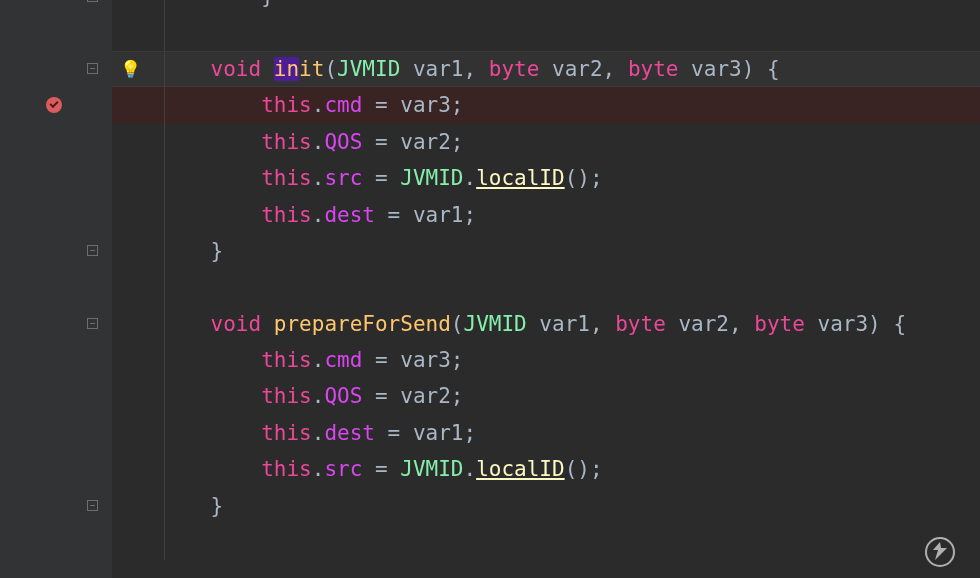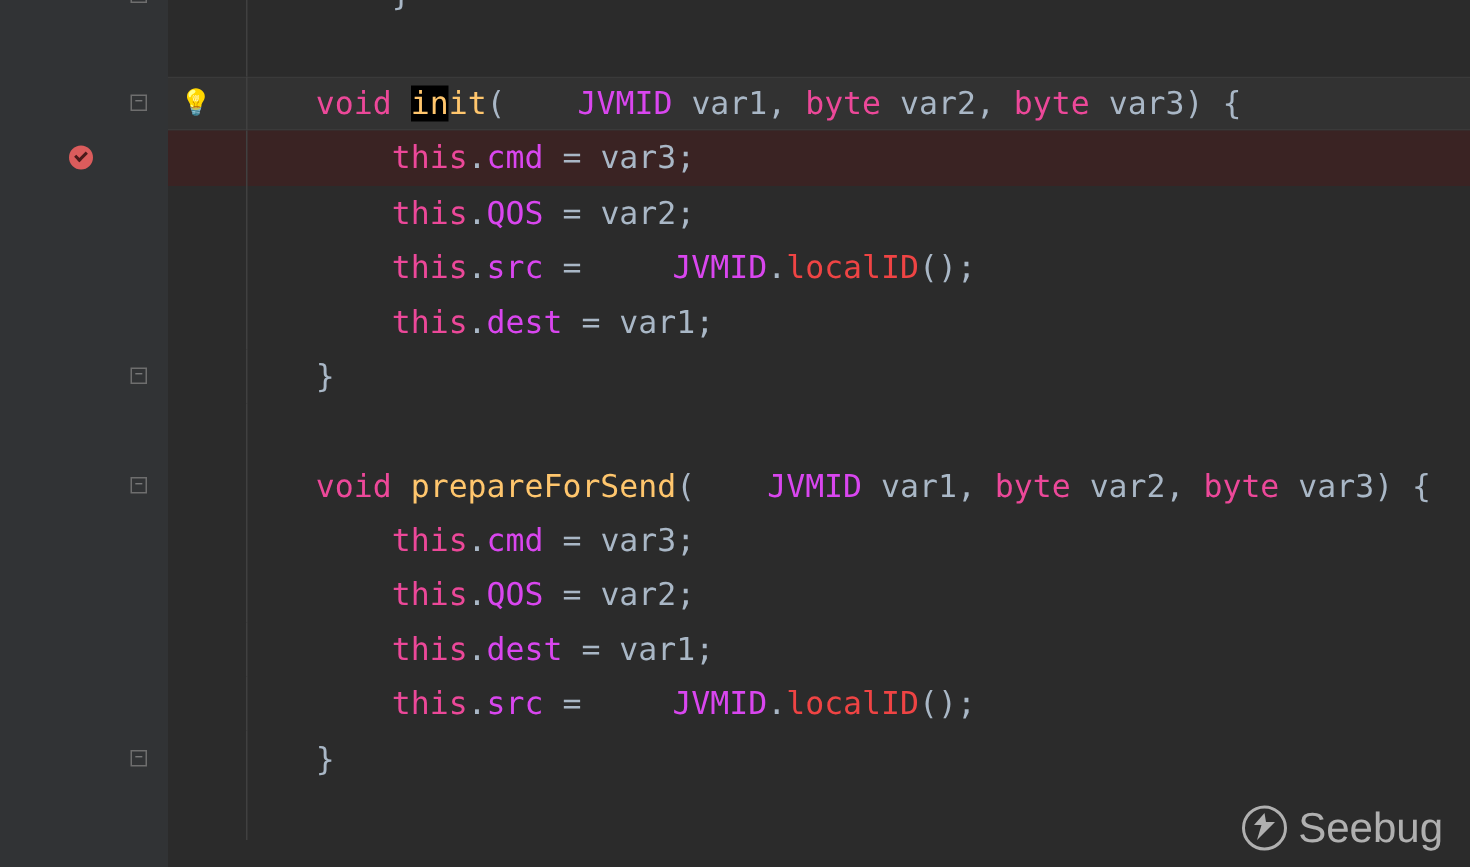--- a/index.html
+++ b/index.html
@@ -84,29 +84,29 @@
   .indent-guide {
     position: absolute;
     width: 1px;
     background: #404040;
     left: 0;
     top: 0;
     height: 100%;
   }
   .code-content { white-space: pre; padding-left: 0; }
   .kw { color: #ec4899; }
-  .type { color: #d946ef; margin-left: 48px; }
+  .type { color: #86efac; }
   .method-decl { color: #ffc66d; }
-  .method-call { color: #ef4444; }
+  .method-call { color: #fef9c3; text-decoration: underline; }
   .field { color: #d946ef; }
   .punct { color: #a9b7c6; }
   .current-line { background: #323232; }
   .current-line-border { box-shadow: inset 0 1px 0 #3a3a3a, inset 0 -1px 0 #3a3a3a; }
   .breakpoint-line { background: #3a2323; }
-  .caret-box { background: #000000; }
+  .caret-box { background: #4c1d95; }
   .watermark {
     position: absolute;
     right: 18px;
     bottom: 10px;
     color: #c8c8c8;
     font-family: "Helvetica Neue", Arial, sans-serif;
     font-size: 28px;
     display: flex;
     align-items: center;
     opacity: 0.85;
@@ -214,14 +214,13 @@
         <span class="code-content" style="padding-left: 48px;"></span>
       </div>
     </div>
 </div>
 
 <div class="watermark">
   <svg width="32" height="32" viewBox="0 0 32 32">
     <circle cx="16" cy="16" r="14" fill="none" stroke="#c8c8c8" stroke-width="2"></circle>
     <path d="M16 6 L9 14 L14 14 L11 24 L23 12 L17 12 Z" fill="#c8c8c8"></path>
   </svg>
-  <span>Seebug</span>
 </div>
 
 </body></html>

